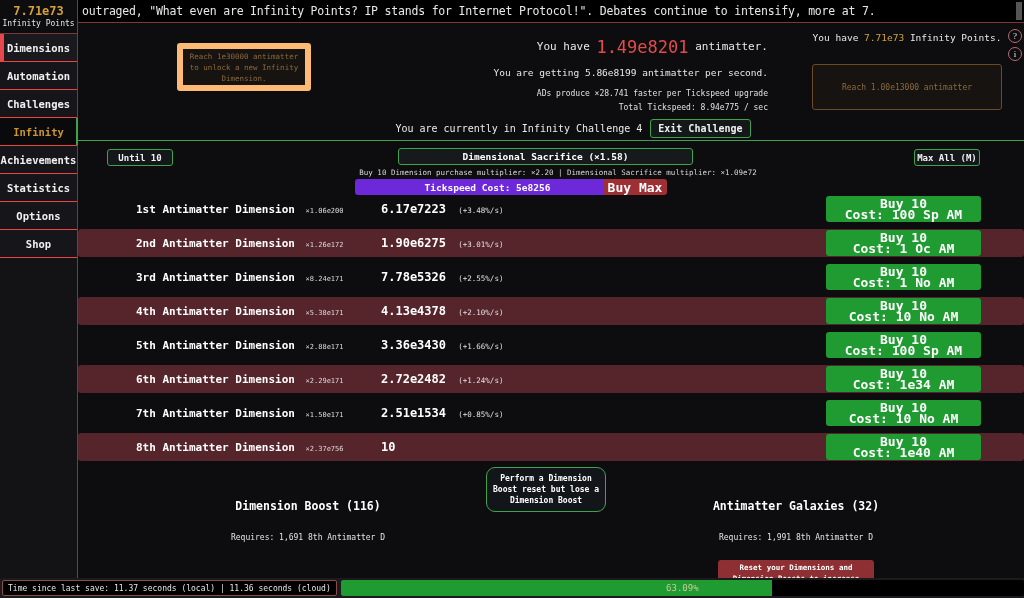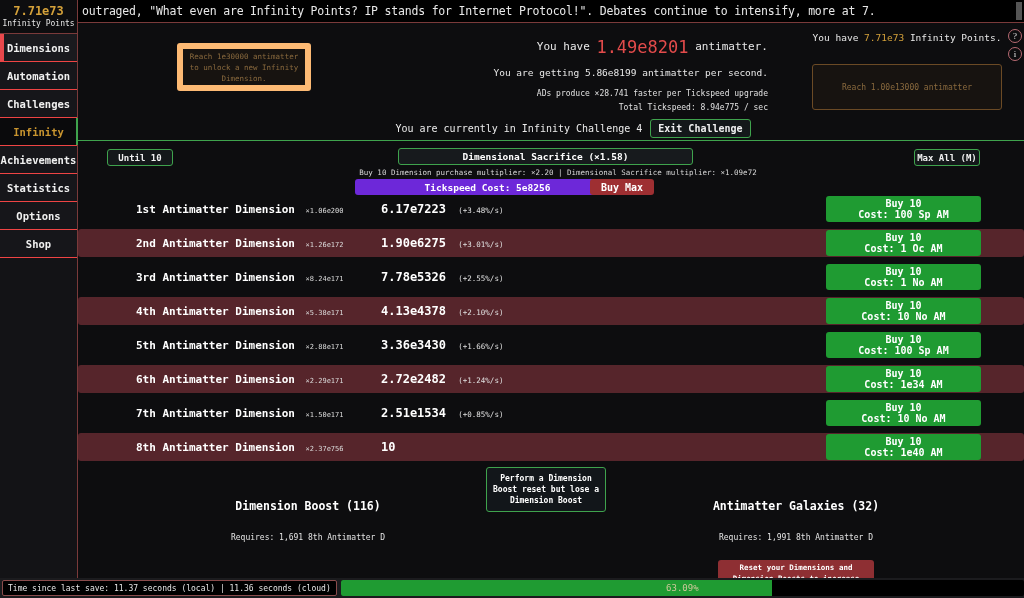--- a/index.html
+++ b/index.html
@@ -111,22 +111,22 @@
   .mult-line {
     position: absolute; left: 180px; top: 27px; width: 600px; text-align: center;
     color: #d8d8d8; font-size: 7.5px;
   }
   .btn-tickcost {
     position: absolute; left: 270px; top: 38px; width: 265px; height: 16px;
     background: #6d28d9; color: #fff; font-size: 9.5px; font-weight: bold;
     border-radius: 3px; display: flex; align-items: center; justify-content: center; cursor: pointer; margin-left: 7px;
   }
   .btn-buymax {
-    position: absolute; left: 512px; top: 38px; width: 64px; height: 16px;
-    background: #9e2f32; color: #fff; font-size: 10px; font-weight: bold;
+    position: absolute; left: 525px; top: 38px; width: 64px; height: 16px;
+    background: #9e2f32; color: #fff; font-size: 13px; font-weight: bold;
     border-radius: 3px; display: flex; align-items: center; justify-content: center; cursor: pointer;
   }
   .btn-maxall {
     position: absolute; right: 44px; top: 8px; width: 66px; height: 17px;
     border: 1px solid #3fa34d; background: #14181a; color: #f0f0f0;
     font-size: 9px; font-weight: bold; border-radius: 3px;
     display: flex; align-items: center; justify-content: center; cursor: pointer;
   }
 
   
@@ -142,41 +142,41 @@
   }
   .dim-mult { color: #dcdcdc; font-size: 7px; font-weight: normal; margin-left: 4px; }
   .dim-amount {
     position: absolute; left: 303px; color: #ffffff; font-size: 12px; font-weight: bold;
   }
   .dim-rate { color: #e0e0e0; font-size: 7.5px; font-weight: normal; margin-left: 5px; }
   .dim-buy {
     position: absolute; left: 748px; width: 155px; height: 26px;
     background: #1f9b32; color: #fff; border-radius: 3px; cursor: pointer;
     display: flex; flex-direction: column; align-items: center; justify-content: center;
-    font-size: 10px; font-weight: bold; line-height: 11px;
+    font-size: 13px; font-weight: bold; line-height: 11px;
   }
 
   
   .bottom { position: relative; margin-top: 6px; height: 112px; }
   .boost-col { position: absolute; top: 0; width: 420px; text-align: center; }
   .boost-col.left { left: 20px; }
   .boost-col.right { right: 18px; }
   .boost-title { color: #ffffff; font-size: 11.5px; font-weight: bold; margin-top: 32px; }
   .boost-req { color: #e4e4e4; font-size: 8px; margin-top: 20px; }
   .btn-reset {
     margin: 18px auto 0; width: 158px; height: 36px; background: #8e2f33; color: #fff;
     border-radius: 3px; font-size: 7.5px; line-height: 11px; font-weight: bold;
     display: flex; align-items: center; justify-content: center; text-align: center;
     padding: 0 8px; cursor: pointer;
   }
   .boost-col.right .btn-reset { width: 156px; }
   .btn-perform {
     position: absolute; left: 408px; top: 0; width: 120px; height: 45px;
     border: 1px solid #3fa34d; background: #12161a; color: #ffffff;
-    font-size: 8px; line-height: 11px; font-weight: bold; border-radius: 3px;
+    font-size: 8px; line-height: 11px; font-weight: bold; border-radius: 9px;
     display: flex; align-items: center; justify-content: center; text-align: center;
     padding: 0 5px; cursor: pointer;
   }
 
   
   .save-bar {
     position: absolute; left: 0; bottom: 0; width: 1024px; height: 20px;
     background: #1b1b1e; display: flex; align-items: center;
   }
   .save-text {

